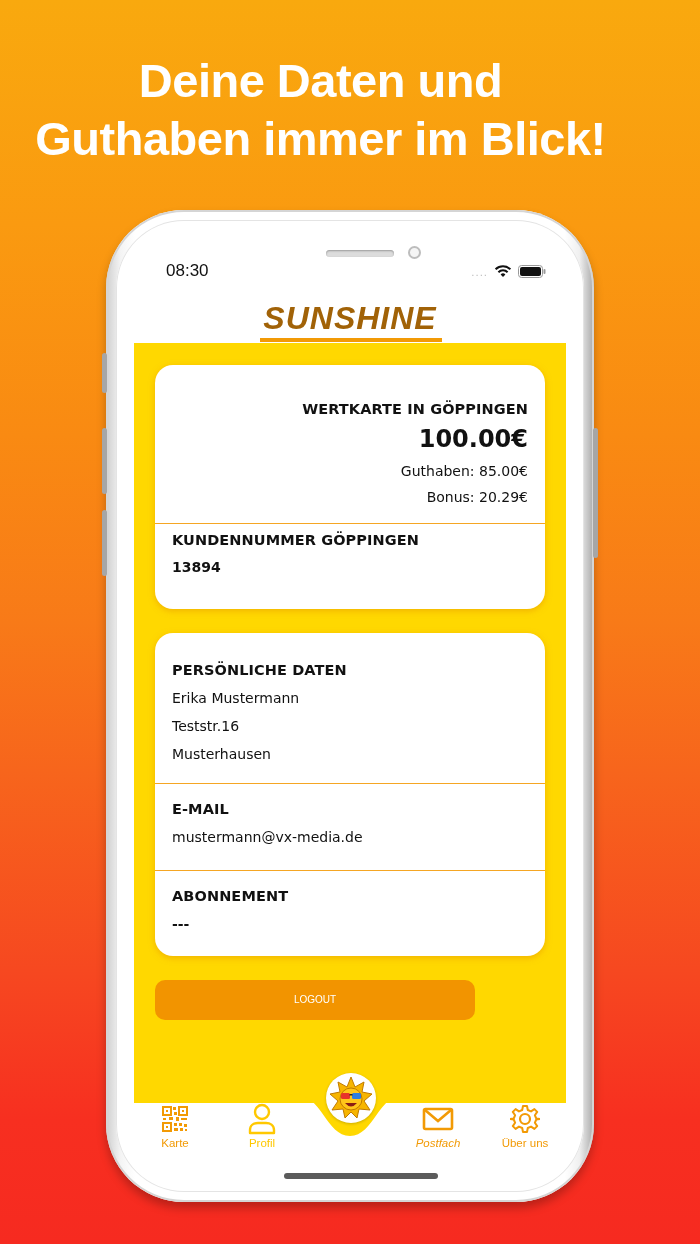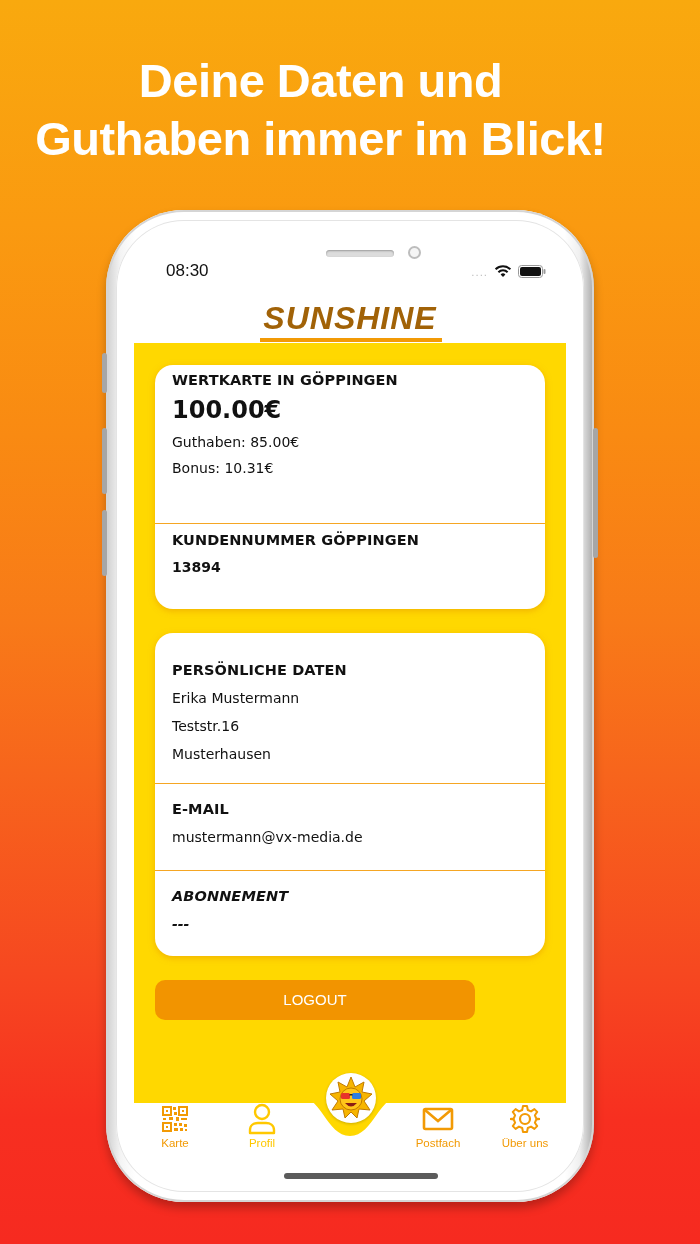--- a/index.html
+++ b/index.html
@@ -49,21 +49,21 @@
     font-family: "DejaVu Sans", sans-serif; color: #111;
   }
   .sec { position: relative; padding: 0 17px; }
   .sec + .sec { border-top: 1.5px solid #f5a623; }
   .lbl { font-size: 14.5px; font-weight: bold; letter-spacing: 0.1px; }
   .val { font-size: 14px; }
   .big { font-size: 24px; font-weight: bold; }
   .logout {
     position: absolute; left: 21px; top: 637px; width: 320px; height: 40px;
     background: #f29400; border-radius: 10px; color: #fff; text-align: center;
-    line-height: 40px; font-family: "Liberation Sans", sans-serif; font-size: 15px;
+    line-height: 40px; font-family: "Liberation Sans", sans-serif; font-size: 10px;
   }
   .tabbar { position: absolute; left: 0; top: 873px; width: 468px; height: 80px; }
   .tab { position: absolute; top: 10px; width: 80px; text-align: center; font-family: "Liberation Sans", sans-serif; font-size: 11.5px; }
   .tab .ic { height: 32px; display: flex; justify-content: center; align-items: center; }
   .tab .tl { margin-top: 2px; }
   .home-ind { position: absolute; left: 168px; top: 953px; width: 154px; height: 6px; border-radius: 3px; background: #5b5b5b; }
 </style>
 </head>
 <body>
 
@@ -100,44 +100,44 @@
         </svg>
       </span>
     </div>
 
     <div class="logo">SUNSHINE</div>
     <div class="logo-underline"></div>
 
     <div class="content">
 
       <div class="card" style="top:22px; height:244px;">
-        <div class="sec" style="height:158px; padding-top:7px;">
+        <div class="sec" style="height:158px; padding-top:36px;text-align:right;">
           <div class="lbl">WERTKARTE IN GÖPPINGEN</div>
           <div class="big" style="margin-top:8px;">100.00€</div>
           <div class="val" style="margin-top:10px;">Guthaben: 85.00€</div>
-          <div class="val" style="margin-top:10px;">Bonus: 10.31€</div>
+          <div class="val" style="margin-top:10px;">Bonus: 20.29€</div>
         </div>
         <div class="sec" style="height:86px; padding-top:8px;">
           <div class="lbl">KUNDENNUMMER GÖPPINGEN</div>
           <div class="val" style="margin-top:11px;font-weight:bold;">13894</div>
         </div>
       </div>
 
       <div class="card" style="top:290px; height:323px;">
         <div class="sec" style="height:150px; padding-top:29px;">
           <div class="lbl">PERSÖNLICHE DATEN</div>
           <div class="val" style="margin-top:12px;">Erika Mustermann</div>
           <div class="val" style="margin-top:12px;">Teststr.16</div>
           <div class="val" style="margin-top:12px;">Musterhausen</div>
         </div>
         <div class="sec" style="height:87px; padding-top:17px;">
           <div class="lbl">E-MAIL</div>
           <div class="val" style="margin-top:12px;">mustermann@vx-media.de</div>
         </div>
-        <div class="sec" style="height:81px; padding-top:28px;font-style:italic;">
+        <div class="sec" style="height:81px; padding-top:28px;">
           <div style="position:absolute; left:17px; top:17px;">
             <div class="lbl">ABONNEMENT</div>
             <div class="val" style="margin-top:12px; font-weight:bold;">---</div>
           </div>
         </div>
       </div>
 
       <div class="logout">LOGOUT</div>
     </div>
 
@@ -190,21 +190,21 @@
         <svg width="50" height="50" viewBox="0 0 50 50">
           <polygon points="25,4 29,14 38,9 36,19 46,21 38,28 44,37 33,36 31,45 25,39 19,45 17,36 6,37 12,28 4,21 14,19 12,9 21,14" fill="#f7b500" stroke="#c07a00" stroke-width="1"></polygon>
           <circle cx="25" cy="26" r="11" fill="#ffc61a" stroke="#c07a00" stroke-width="1"></circle>
           <rect x="15" y="20" width="9" height="6" rx="1.5" fill="#e8332a"></rect>
           <rect x="26" y="20" width="9" height="6" rx="1.5" fill="#2e7de0"></rect>
           <rect x="23.5" y="21" width="3" height="1.5" fill="#222"></rect>
           <path d="M19 30 Q25 37 31 30 Z" fill="#8a1d14"></path>
         </svg>
       </div>
 
-      <div class="tab" style="left:282px; color:#f29a05;">
+      <div class="tab" style="left:282px; color:#f29a05;font-style:italic;">
         <div class="ic">
           <svg width="32" height="24" viewBox="0 0 32 24">
             <rect x="2" y="2" width="28" height="20" rx="1.5" fill="none" stroke="#f29a05" stroke-width="2.6"></rect>
             <path d="M3 3 L16 14 L29 3" fill="none" stroke="#f29a05" stroke-width="2.6"></path>
           </svg>
         </div>
         <div class="tl">Postfach</div>
       </div>
 
       <div class="tab" style="left:369px; color:#f29a05;">

